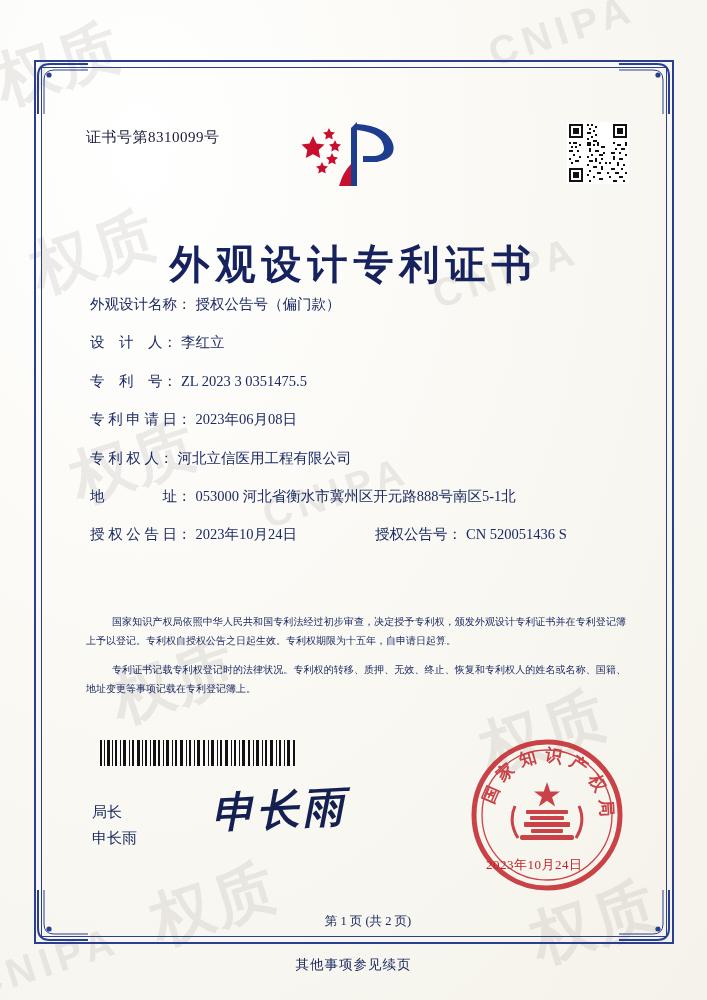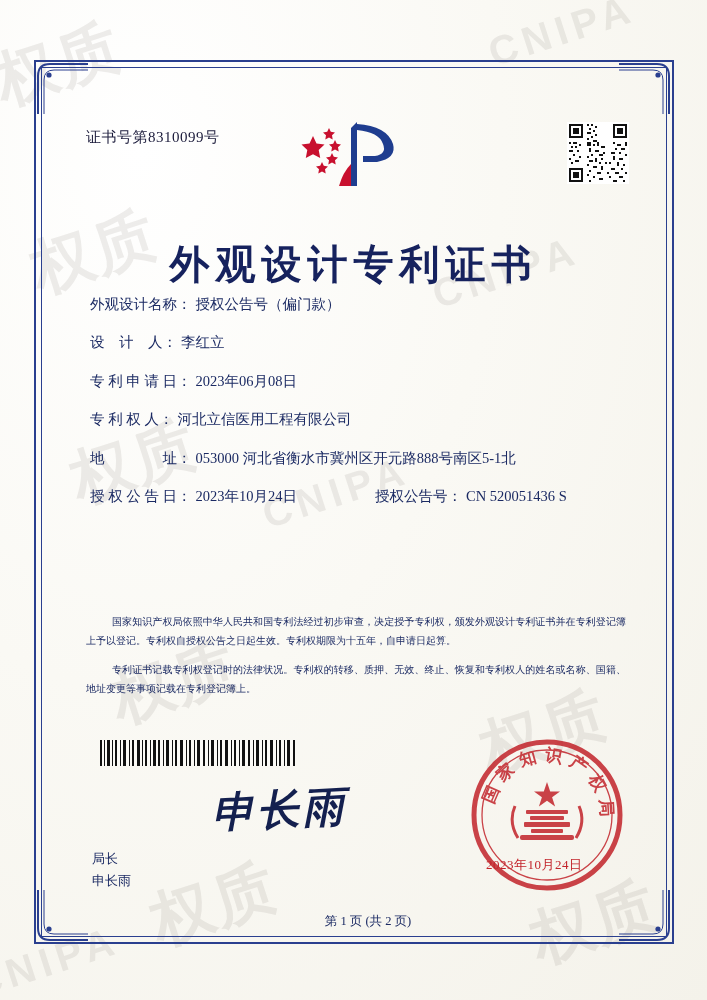--- a/index.html
+++ b/index.html
@@ -149,22 +149,22 @@
   
   #barcode {
     position: absolute;
     left: 100px; top: 740px;
     width: 196px; height: 26px;
   }
 
   
   #sig-block {
     position: absolute;
-    left: 92px; top: 848px;
-    font-size: 13px;
+    left: 92px; top: 800px;
+    font-size: 15px;
     line-height: 1.7;
     color: #1b2a63;
   }
   #handwriting {
     position: absolute;
     left: 212px; top: 782px;
     font-size: 42px;
     font-family: "Liberation Serif", serif;
     font-style: italic;
     font-weight: bold;
@@ -372,20 +372,24 @@
   <div id="fields">
     <div class="row">
       <span class="label">外观设计名称：</span>
       <span class="value">授权公告号（偏门款）</span>
     </div>
     <div class="row">
       <span class="label">设　计　人：</span>
       <span class="value">李红立</span>
     </div>
     <div class="row">
+      <span class="label">专　利　号：</span>
+      <span class="value">ZL 2023 3 0351475.5</span>
+    </div>
+    <div class="row">
       <span class="label">专 利 申 请 日：</span>
       <span class="value">2023年06月08日</span>
     </div>
     <div class="row">
       <span class="label">专 利 权 人：</span>
       <span class="value">河北立信医用工程有限公司</span>
     </div>
     <div class="row">
       <span class="label">地　　　　址：</span>
       <span class="value">053000 河北省衡水市冀州区开元路888号南区5-1北</span>
@@ -486,13 +490,14 @@
         </defs>
         <text font-family="Liberation Serif, serif" font-size="17" font-weight="bold" fill="#c2232a" letter-spacing="7">
           <textPath href="#sealArc" startOffset="6%">国家知识产权局</textPath>
         </text>
       </g>
     </svg>
   </div>
   <div id="seal-date">2023年10月24日</div>
 
   <div id="page-no">第 1 页 (共 2 页)</div>
+  <div id="footer-note">其他事项参见续页</div>
 </div>
 
 </body></html>

